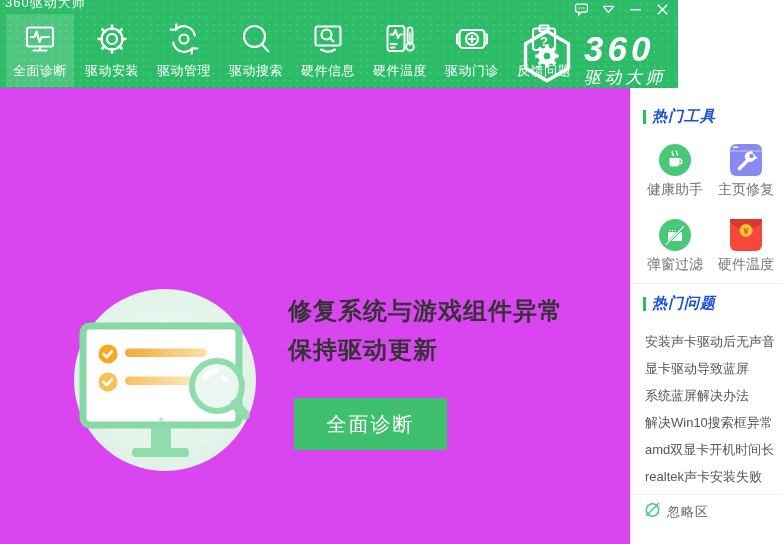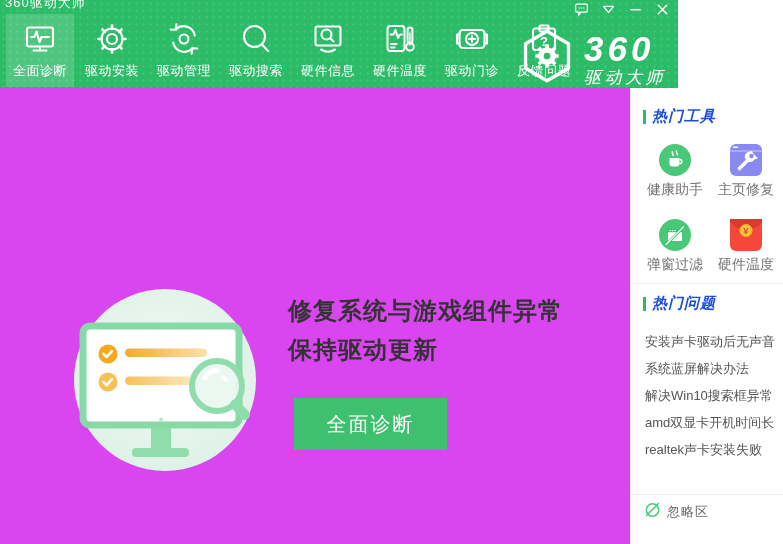--- a/index.html
+++ b/index.html
@@ -339,20 +339,21 @@
 
   <div class="divider div1"></div>
 
   <div class="side-header hdr-questions">
     <span class="bar"></span>
     <span class="txt">热门问题</span>
   </div>
 
   <ul class="questions">
     <li>安装声卡驱动后无声音</li>
+    <li>显卡驱动导致蓝屏</li>
     <li>系统蓝屏解决办法</li>
     <li>解决Win10搜索框异常</li>
     <li>amd双显卡开机时间长</li>
     <li>realtek声卡安装失败</li>
   </ul>
 
   <div class="ignore-zone">
     <span>
       <svg width="17" height="17" viewBox="0 0 17 17">
           <circle cx="8.5" cy="9" r="6.2" stroke="#4cc97a" stroke-width="1.5" fill="none"></circle>

